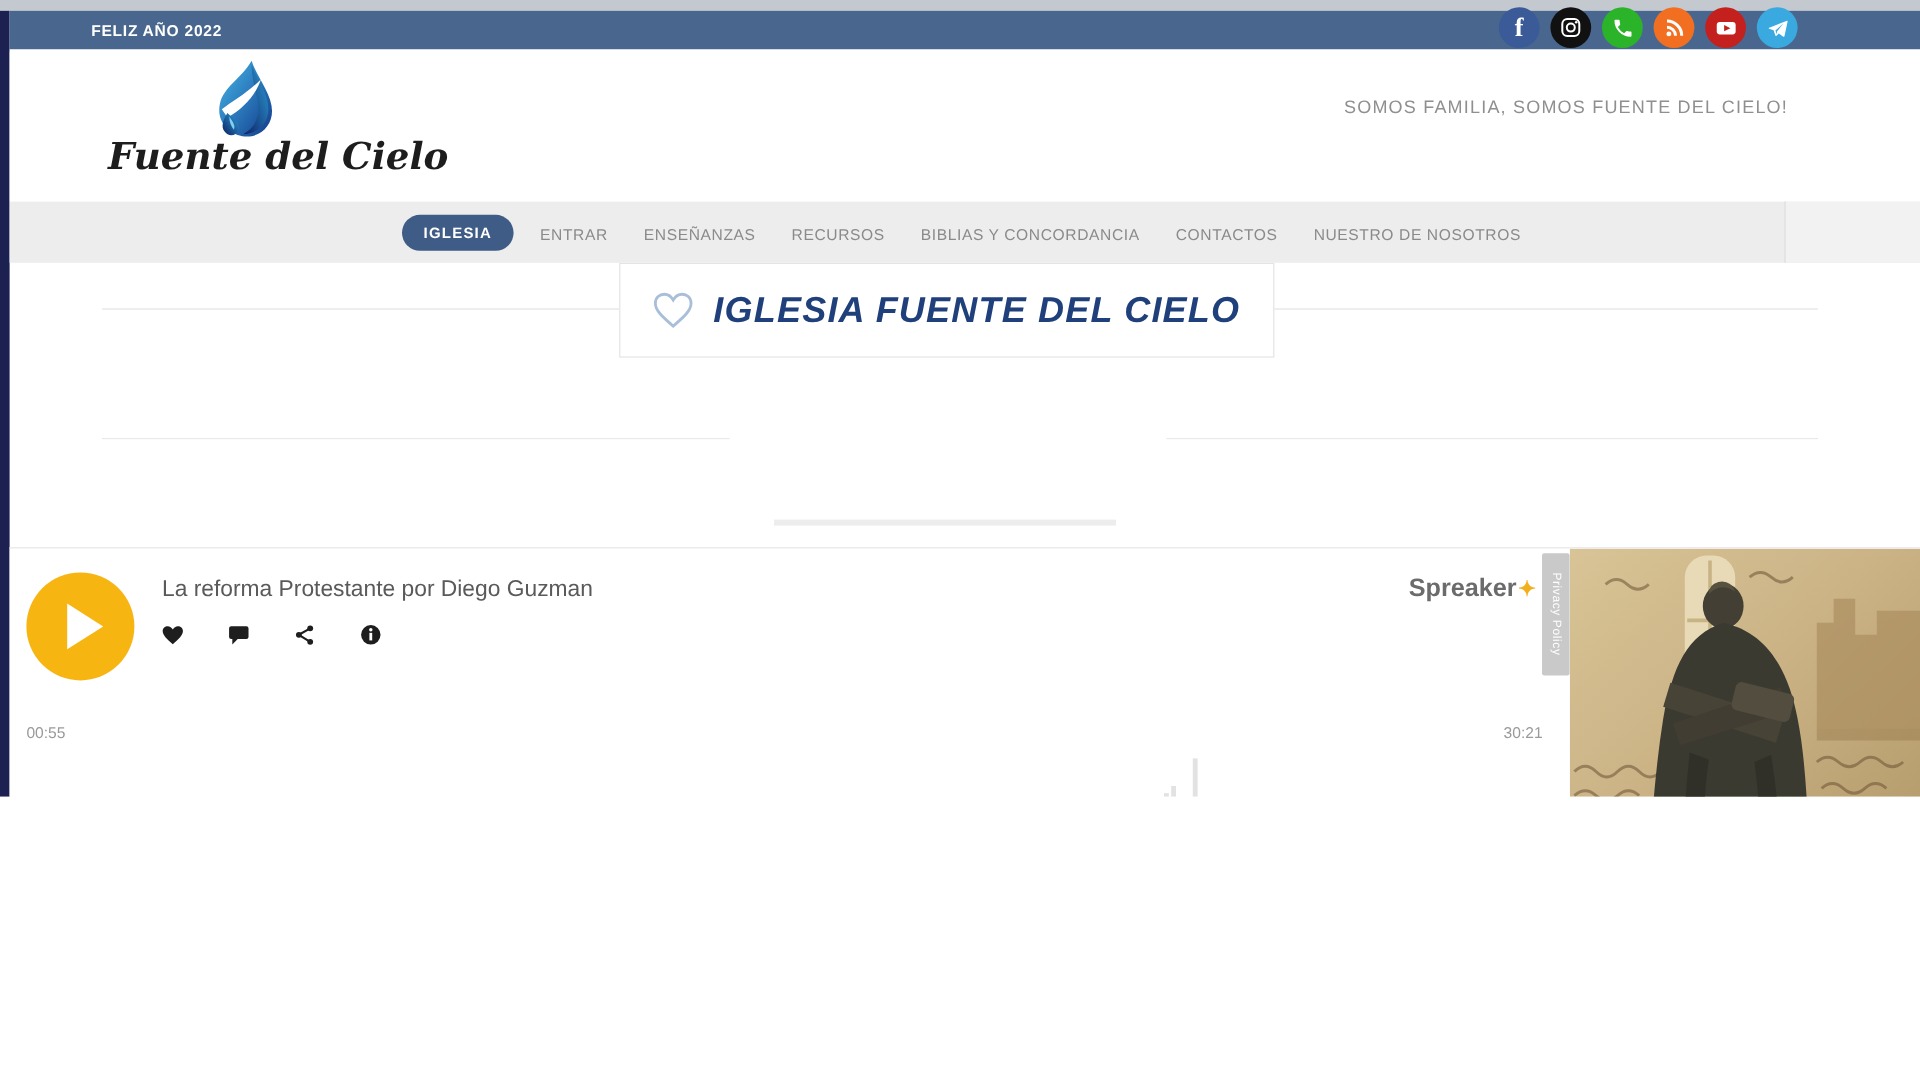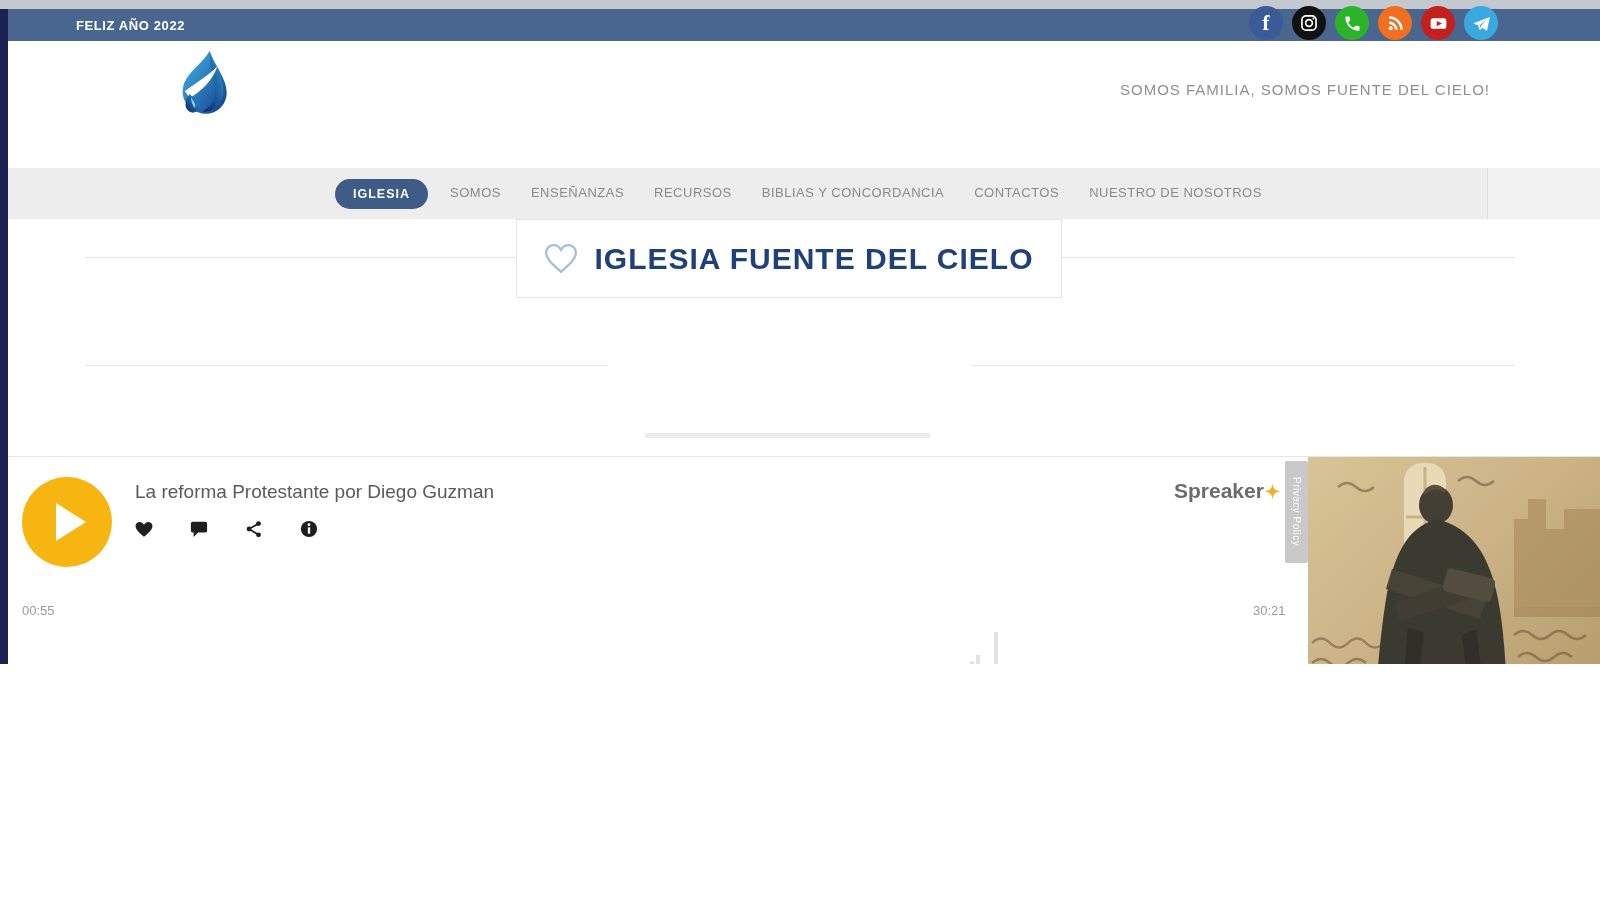--- a/index.html
+++ b/index.html
@@ -23,30 +23,30 @@
   .site-header{position:absolute;left:8px;top:41px;width:1592px;height:127px;background:#fff;}
   .logo{position:absolute;left:82px;top:8px;width:230px;height:112px;cursor:pointer;text-align:center;}
   .logo-flame{display:block;margin:0 auto;}
   .logo-text{font-family:"DejaVu Serif",serif;font-style:italic;font-weight:bold;
              font-size:31px;color:#1d1d1d;margin-top:-6px;white-space:nowrap;}
   .tagline{position:absolute;right:110px;top:40px;color:#8f8f8f;font-size:15px;letter-spacing:1px;}
 
   
   .mainnav{position:absolute;left:8px;top:168px;width:1592px;height:51px;background:#ededed;
            display:flex;align-items:center;}
-  .nav-items{display:flex;align-items:flex-start;margin-left:327px;gap:14px;}
+  .nav-items{display:flex;align-items:flex-end;margin-left:327px;gap:14px;}
   .nav-item{color:#8a8a8a;font-size:13px;letter-spacing:.5px;padding:6px 8px;cursor:pointer;white-space:nowrap;}
   .nav-item.active{background:#3e5c85;color:#fff;font-weight:bold;border-radius:16px;
                    padding:8px 18px;font-size:12.5px;letter-spacing:1px;}
   .nav-end{position:absolute;right:0;top:0;width:112px;height:51px;background:#f2f2f2;border-left:1px solid #dcdcdc;}
 
   
   .hline{position:absolute;height:1px;background:#e3e3e3;}
   .title-box{position:absolute;left:516px;top:219px;width:544px;height:77px;background:#fff;
-             border:1px solid #e4e4e4;display:flex;align-items:center;justify-content:center;gap:16px;}
+             border:1px solid #e4e4e4;display:flex;align-items:center;justify-content:center;gap:16px;font-style:italic;}
   .page-title{margin:0;color:#20407c;font-size:30px;font-weight:600;letter-spacing:1px;white-space:nowrap;}
 
   
   .section-heading{position:absolute;left:0;top:350px;width:1600px;text-align:center;}
   .section-heading h2{margin:0;display:inline-block;color:#2f2f3d;font-size:21px;
                       font-weight:bold;letter-spacing:2px;}
   .gray-rule{position:absolute;left:645px;top:433px;width:285px;height:5px;background:#ededed;}
 
   
   .player{position:absolute;left:8px;top:456px;width:1592px;height:278px;background:#fff;
@@ -140,28 +140,29 @@
             <stop offset="0" stop-color="#0c1f63"></stop>
               <stop offset="1" stop-color="#2e9fd8"></stop>
           </linearGradient>
         </defs>
         <path d="M46,2 C36,20 16,30 12,48 C8,66 20,80 36,83 C55,86 68,72 68,56 C68,38 52,20 46,2 Z" fill="url(#fl1)"></path>
         <path d="M46,6 C54,26 64,38 64,54 C64,70 51,81 37,81 C49,74 55,63 53,49 C51,35 46,22 46,6 Z" fill="url(#fl2)"></path>
         <path d="M14,54 C26,45 42,36 56,22 C50,40 36,54 20,63 Z" fill="#ffffff"></path>
         <path d="M20,58 C15,66 13,73 17,78 C21,84 30,83 32,76 C34,69 26,64 20,58 Z" fill="url(#fl2)"></path>
         <path d="M22,62 C26,68 29,72 27,76 C24,73 22,68 22,62 Z" fill="#7fd0ef"></path>
       </svg>
+      <div class="logo-text">Fuente del Cielo</div>
     </div>
     <div class="tagline">SOMOS FAMILIA, SOMOS FUENTE DEL CIELO!</div>
   </header>
 
   <nav class="mainnav">
     <div class="nav-items">
       <a class="nav-item active">IGLESIA</a>
-      <a class="nav-item">SOMOS</a>
+      <a class="nav-item">ENTRAR</a>
       <a class="nav-item">ENSEÑANZAS</a>
       <a class="nav-item">RECURSOS</a>
       <a class="nav-item">BIBLIAS Y CONCORDANCIA</a>
       <a class="nav-item">CONTACTOS</a>
       <a class="nav-item">NUESTRO DE NOSOTROS</a>
     </div>
     <div class="nav-end"></div>
   </nav>
 
   <div class="hline" style="left:85px;top:257px;width:431px;"></div>

